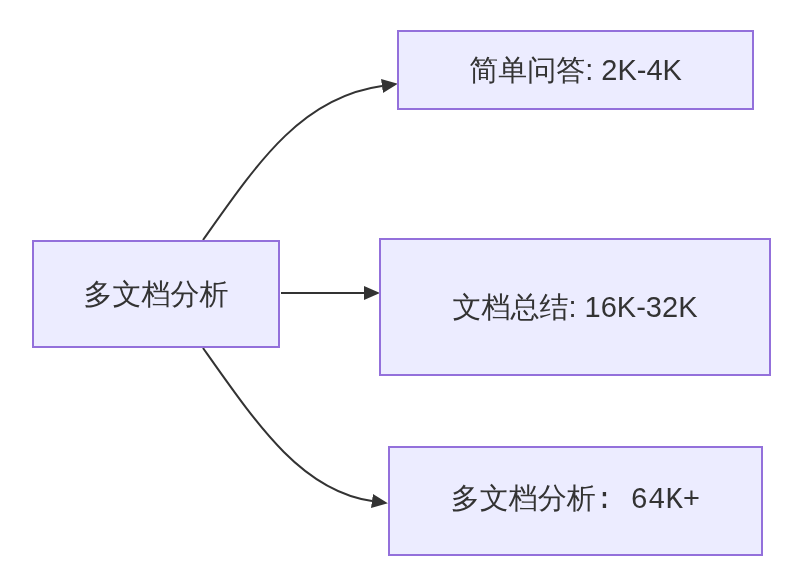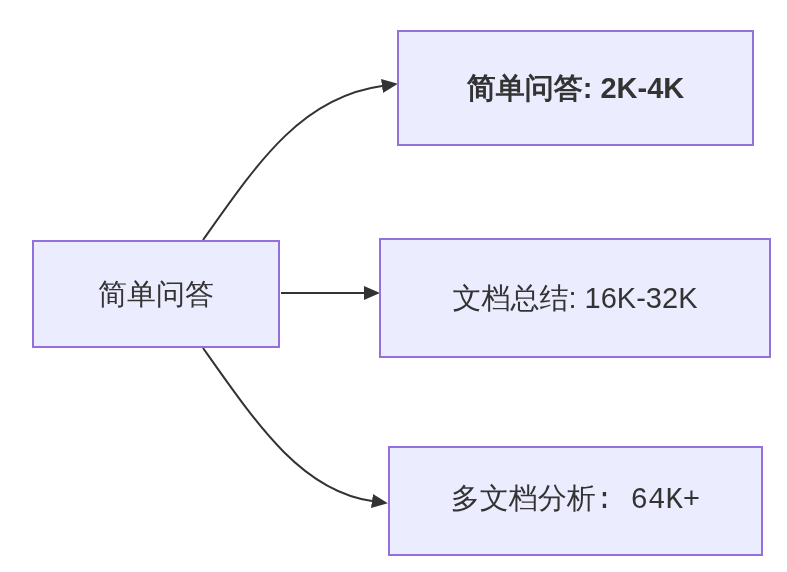--- a/index.html
+++ b/index.html
@@ -42,42 +42,42 @@
     justify-content: center;
     text-align: center;
   }
   .node-label {
     color: var(--label-text, #333333);
     font-size: 29px;
     line-height: 1.2;
     white-space: nowrap;
   }
   .node-root   { left: 32px;  top: 240px; width: 248px; height: 108px; }
-  .node-top    { left: 397px; top: 30px;  width: 357px; height: 116px; font-weight: bold; }
-  .node-middle { left: 379px; top: 238px; width: 392px; height: 120px; }
+  .node-top    { left: 397px; top: 30px;  width: 357px; height: 80px; }
+  .node-middle { left: 379px; top: 238px; width: 392px; height: 138px; }
   .node-bottom { left: 388px; top: 446px; width: 375px; height: 110px; font-family: Liberation Mono, monospace; }
 </style>
 </head>
 <body>
 
 <div class="canvas">
 
   <svg class="edges" viewBox="0 0 787 572" xmlns="http://www.w3.org/2000/svg" aria-hidden="true">
     <defs>
       <marker id="arrow" markerUnits="userSpaceOnUse" markerWidth="16" markerHeight="14" refX="0" refY="7" orient="auto">
         <path class="arrowhead" d="M0,0 L16,7 L0,14 Z"></path>
       </marker>
     </defs>
     <path class="edge" d="M203,240 C258,162 302,97 382,86" marker-end="url(#arrow)"></path>
     <path class="edge" d="M281,293 L364,293" marker-end="url(#arrow)"></path>
     <path class="edge" d="M203,348 C258,426 302,491 372,501" marker-end="url(#arrow)"></path>
   </svg>
 
   <div class="node node-root">
-    <span class="node-label">简单问答</span>
+    <span class="node-label">多文档分析</span>
   </div>
 
   <div class="node node-top">
     <span class="node-label">简单问答: 2K-4K</span>
   </div>
 
   <div class="node node-middle">
     <span class="node-label">文档总结: 16K-32K</span>
   </div>
 

